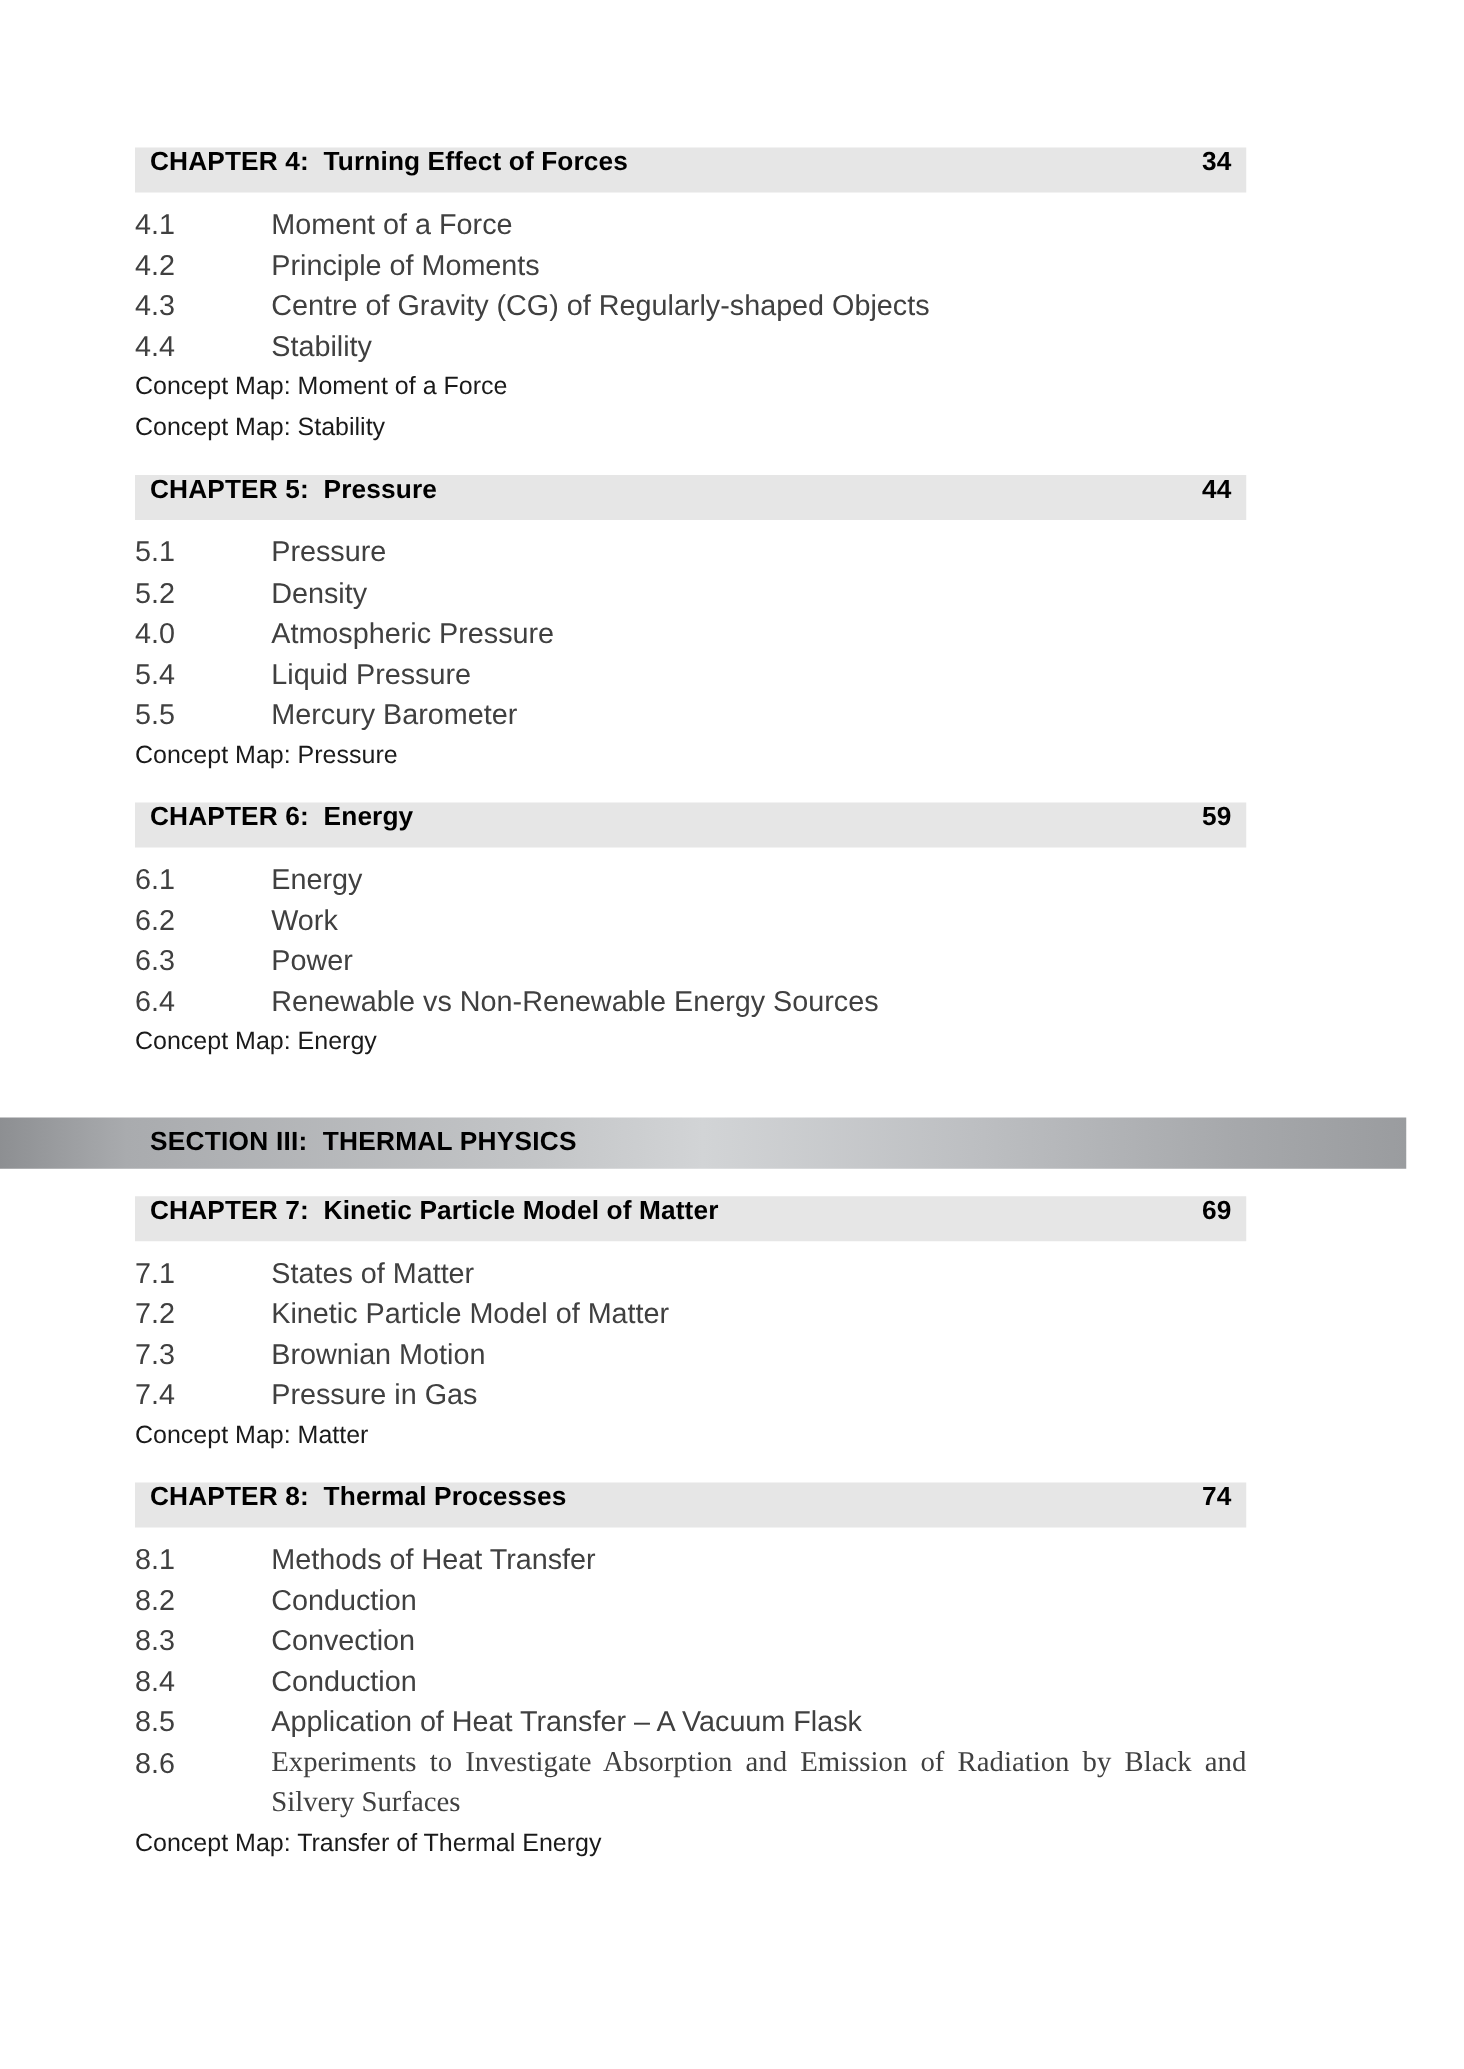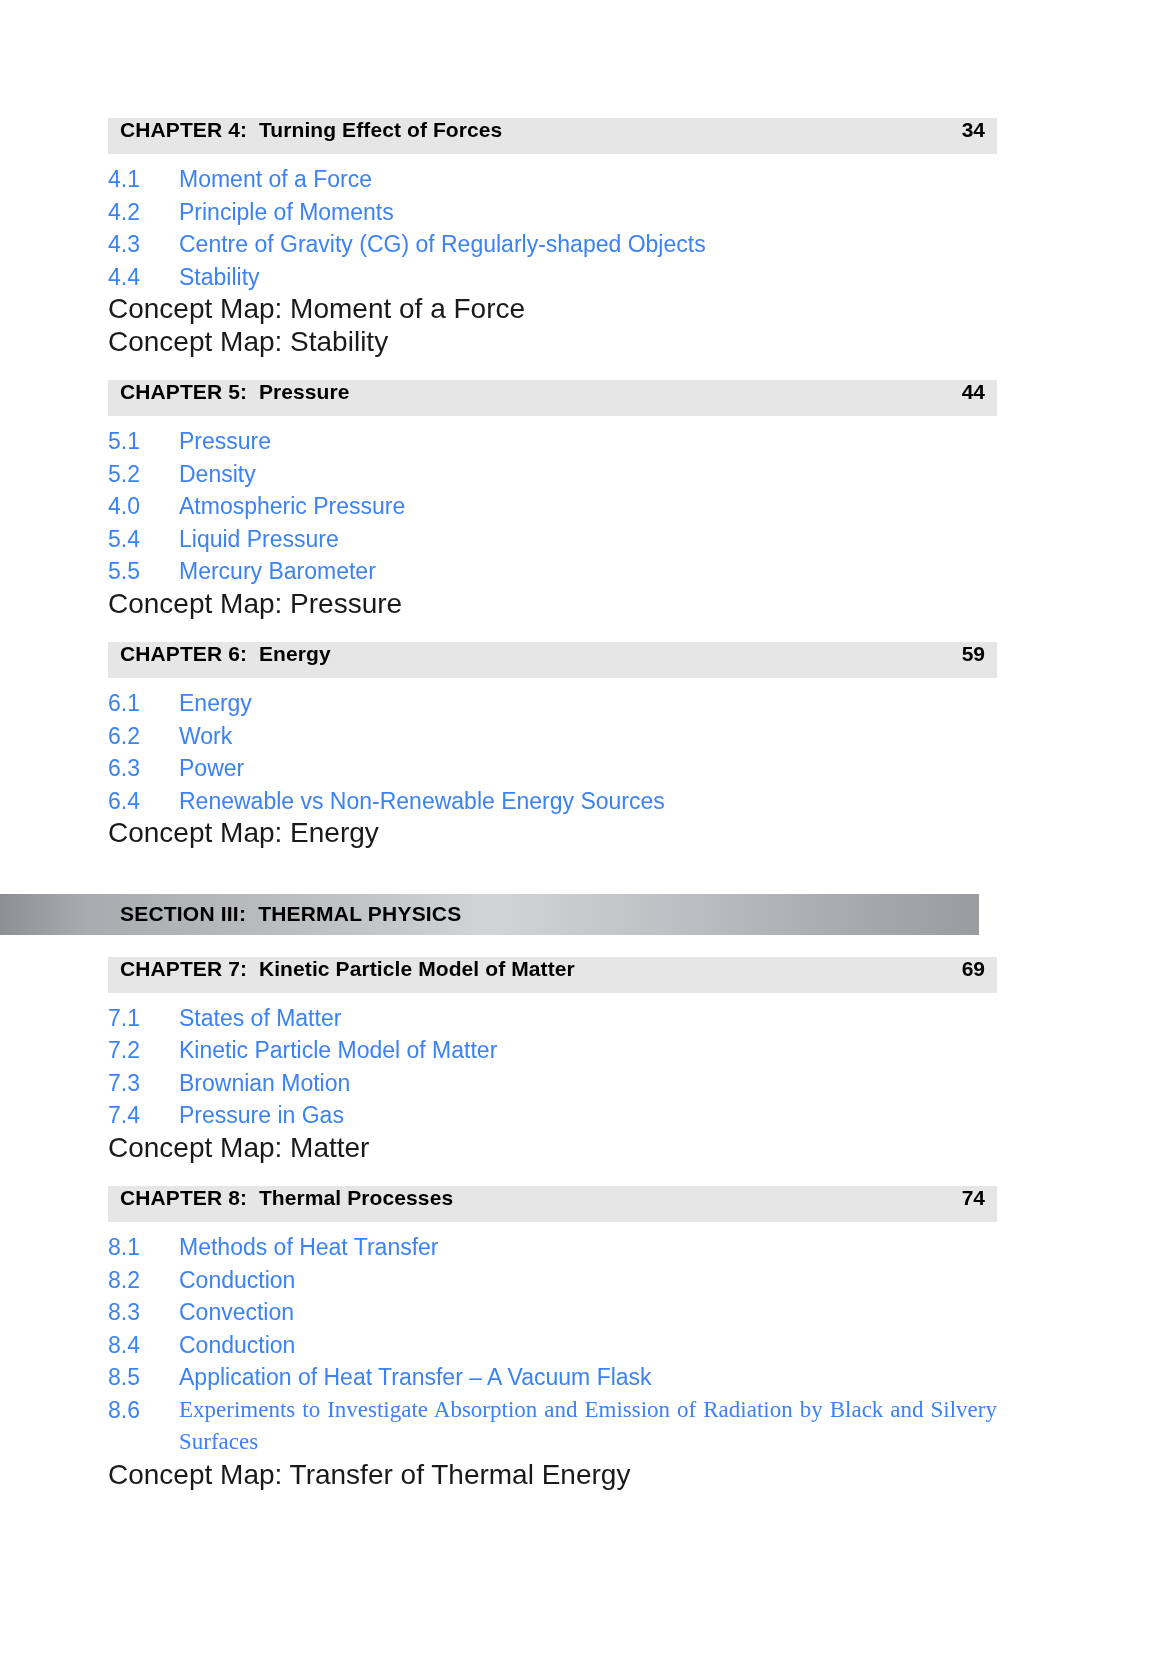--- a/index.html
+++ b/index.html
@@ -54,48 +54,49 @@
   .entries {
     margin-left: 108px;
     margin-right: 174px;
     padding-top: 9px;
   }
 
   .entry {
     display: flex;
     font-size: 23px;
     line-height: 32.5px;
-    color: #3b82f6;
+    color: #404040;
+    gap: 38px;
   }
   .entry .num {
     width: 71px;
     flex: 0 0 71px;
     font-size: 23px;
   }
   .entry .label {
     flex: 1 1 auto;
     font-size: 23px;
   }
   .entry.justified .label {
     text-align: justify;
     text-align-last: left;
     font-family: Liberation Serif, serif;
   }
 
   .concept {
-    font-size: 28px;
+    font-size: 20px;
     line-height: 32.5px;
     color: #1a1a1a;
   }
 
   .gap-after-chapter { height: 22px; }
 
   
   .section-banner {
-    width: 979px;
+    width: 1125px;
     height: 41px;
     margin-left: 0;
     background: linear-gradient(to right,
         #8d8f92 0%,
         #a9abae 9%,
         #c3c5c7 38%,
         #d2d4d6 50%,
         #bcbec1 70%,
         #a6a8ab 88%,
         #9a9c9f 100%);

